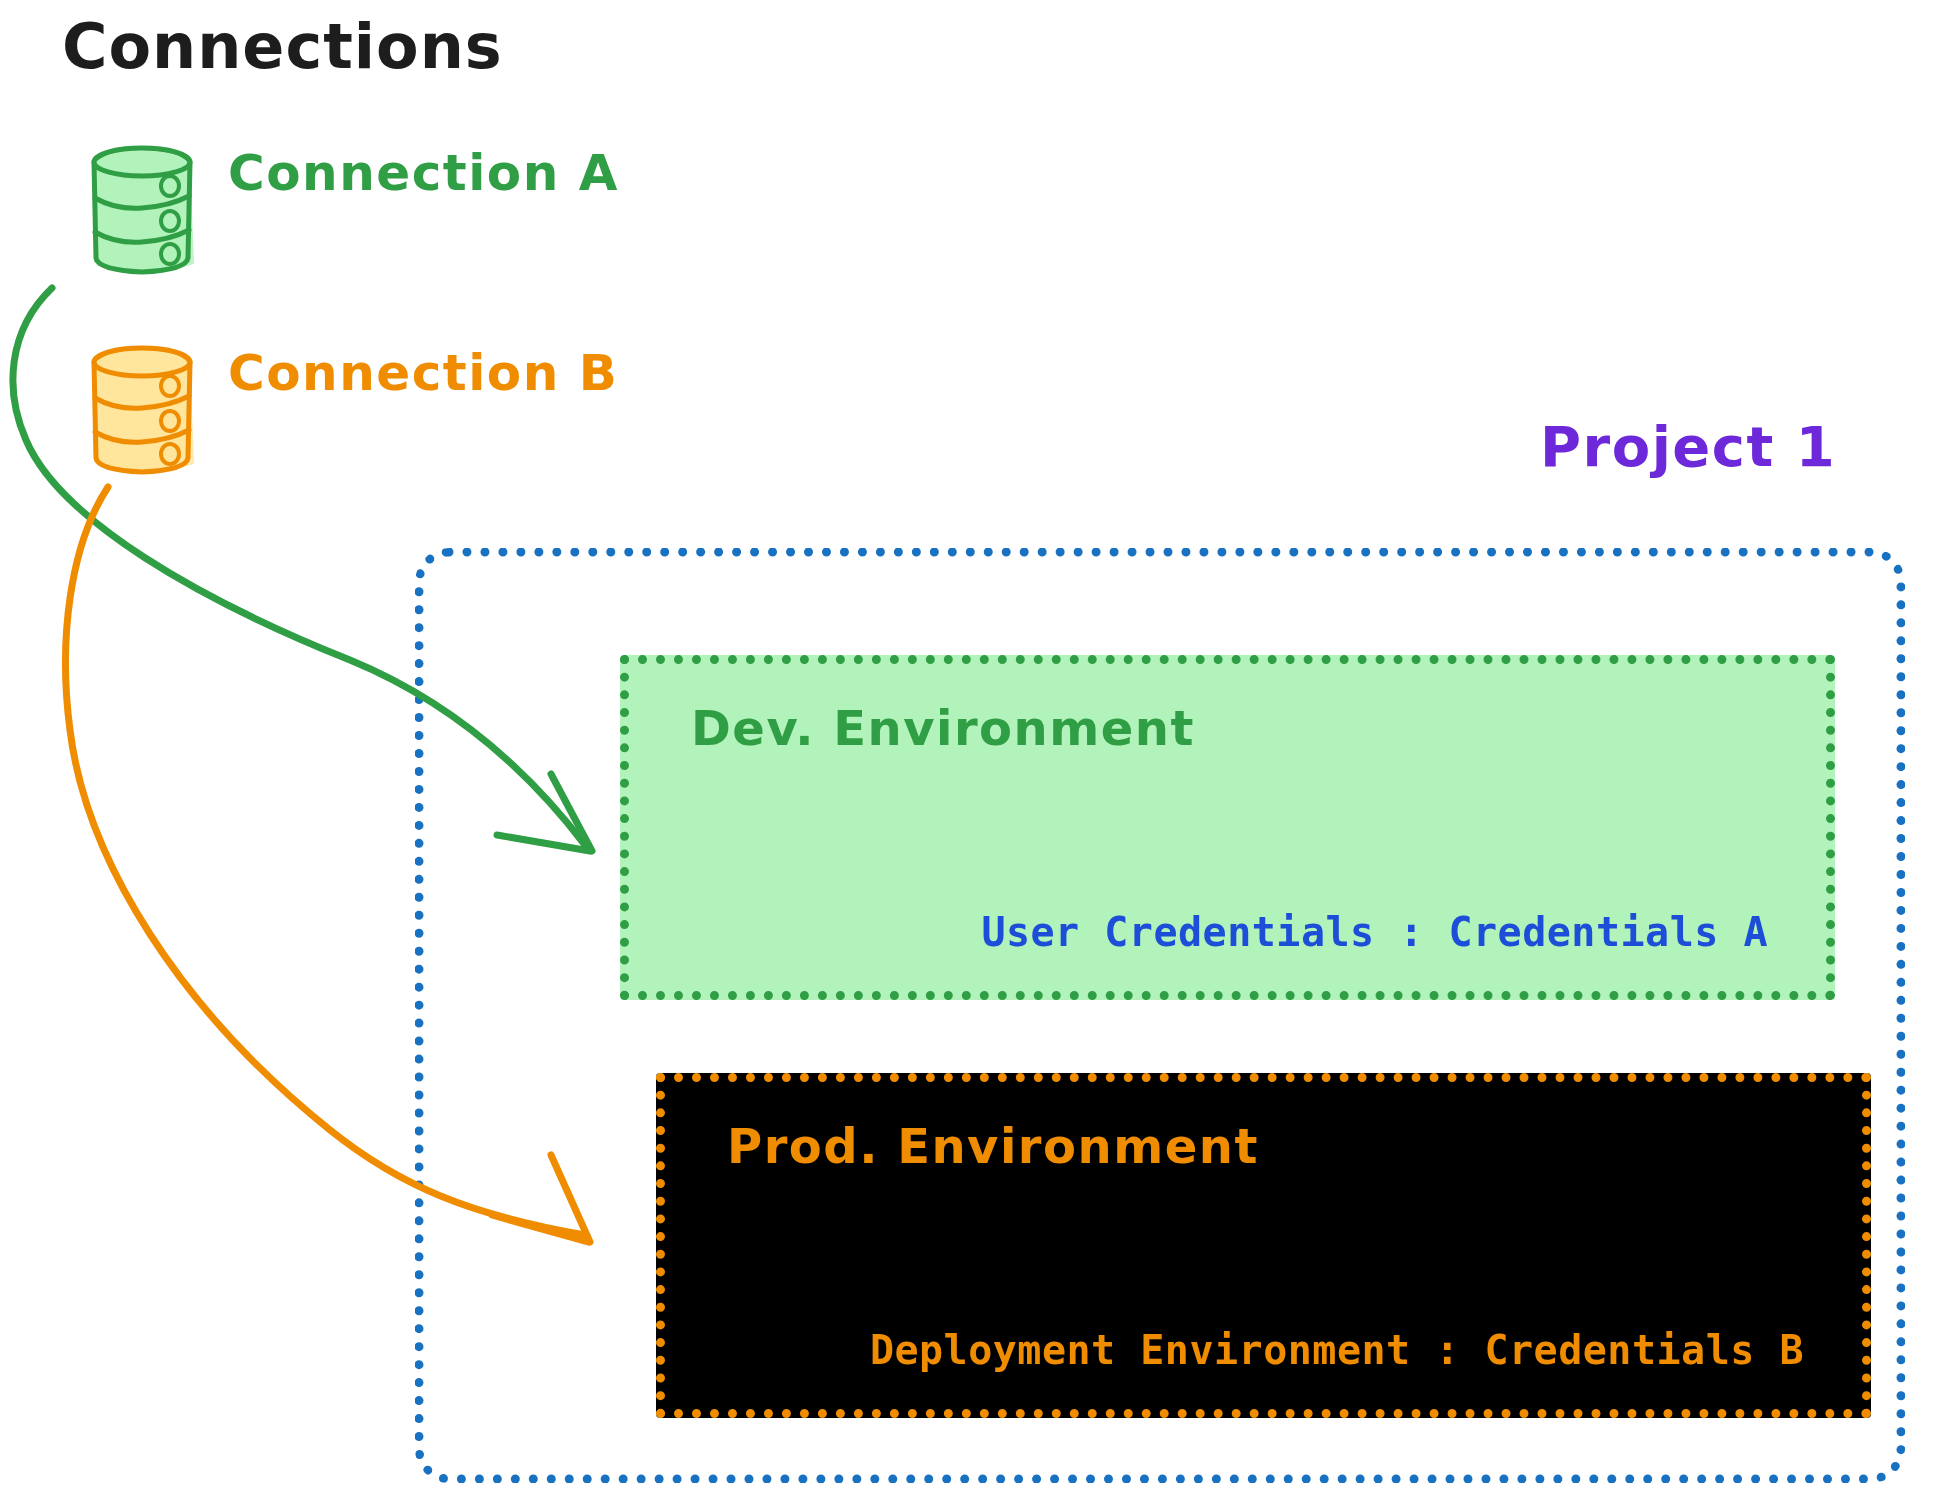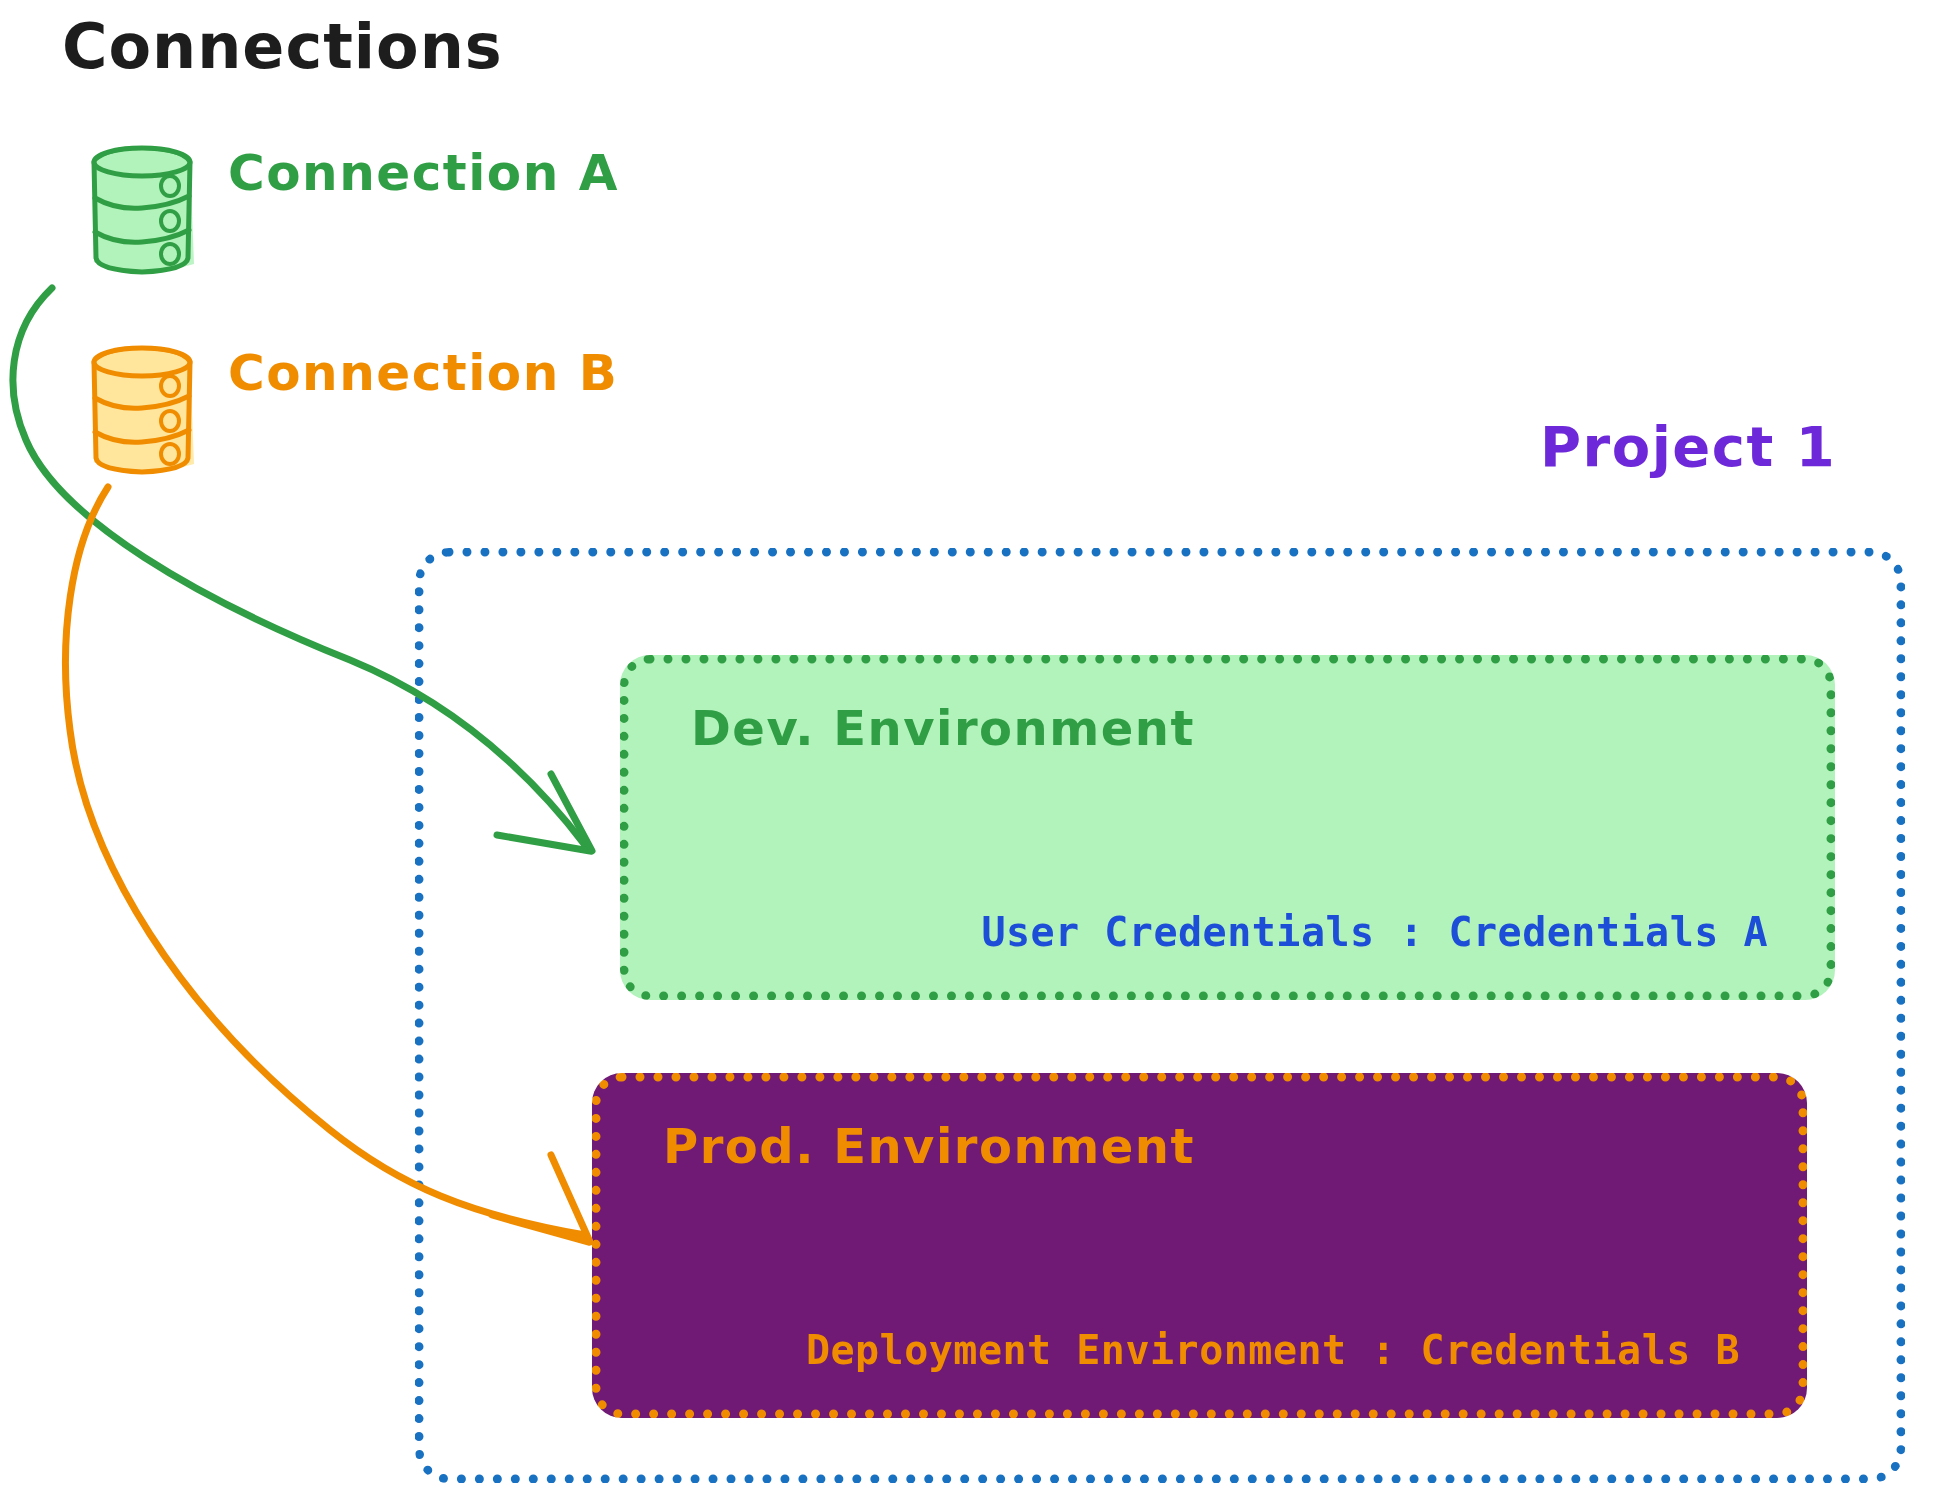--- a/index.html
+++ b/index.html
@@ -88,38 +88,38 @@
     border: 9px dotted #1971c2;
     border-radius: 34px;
     box-sizing: border-box;
     background: transparent;
   }
 
   
   .env-box {
     position: absolute;
     box-sizing: border-box;
-    border-radius: 30px;
+    border-radius: 4px;
   }
 
   #dev-env-box {
     left: 620px;
     top: 655px;
     width: 1215px;
     height: 345px;
     background: #b2f2bb;
     border: 9px dotted #2f9e44;
   }
 
   #prod-env-box {
-    left: 592px;
+    left: 656px;
     top: 1073px;
     width: 1215px;
     height: 345px;
-    background: #701a75;
+    background: #000000;
     border: 9px dotted #f08c00;
   }
 
   .env-title {
     position: absolute;
     left: 62px;
     top: 36px;
     font-family: "DejaVu Sans", sans-serif;
     font-size: 48px;
     font-weight: 600;

